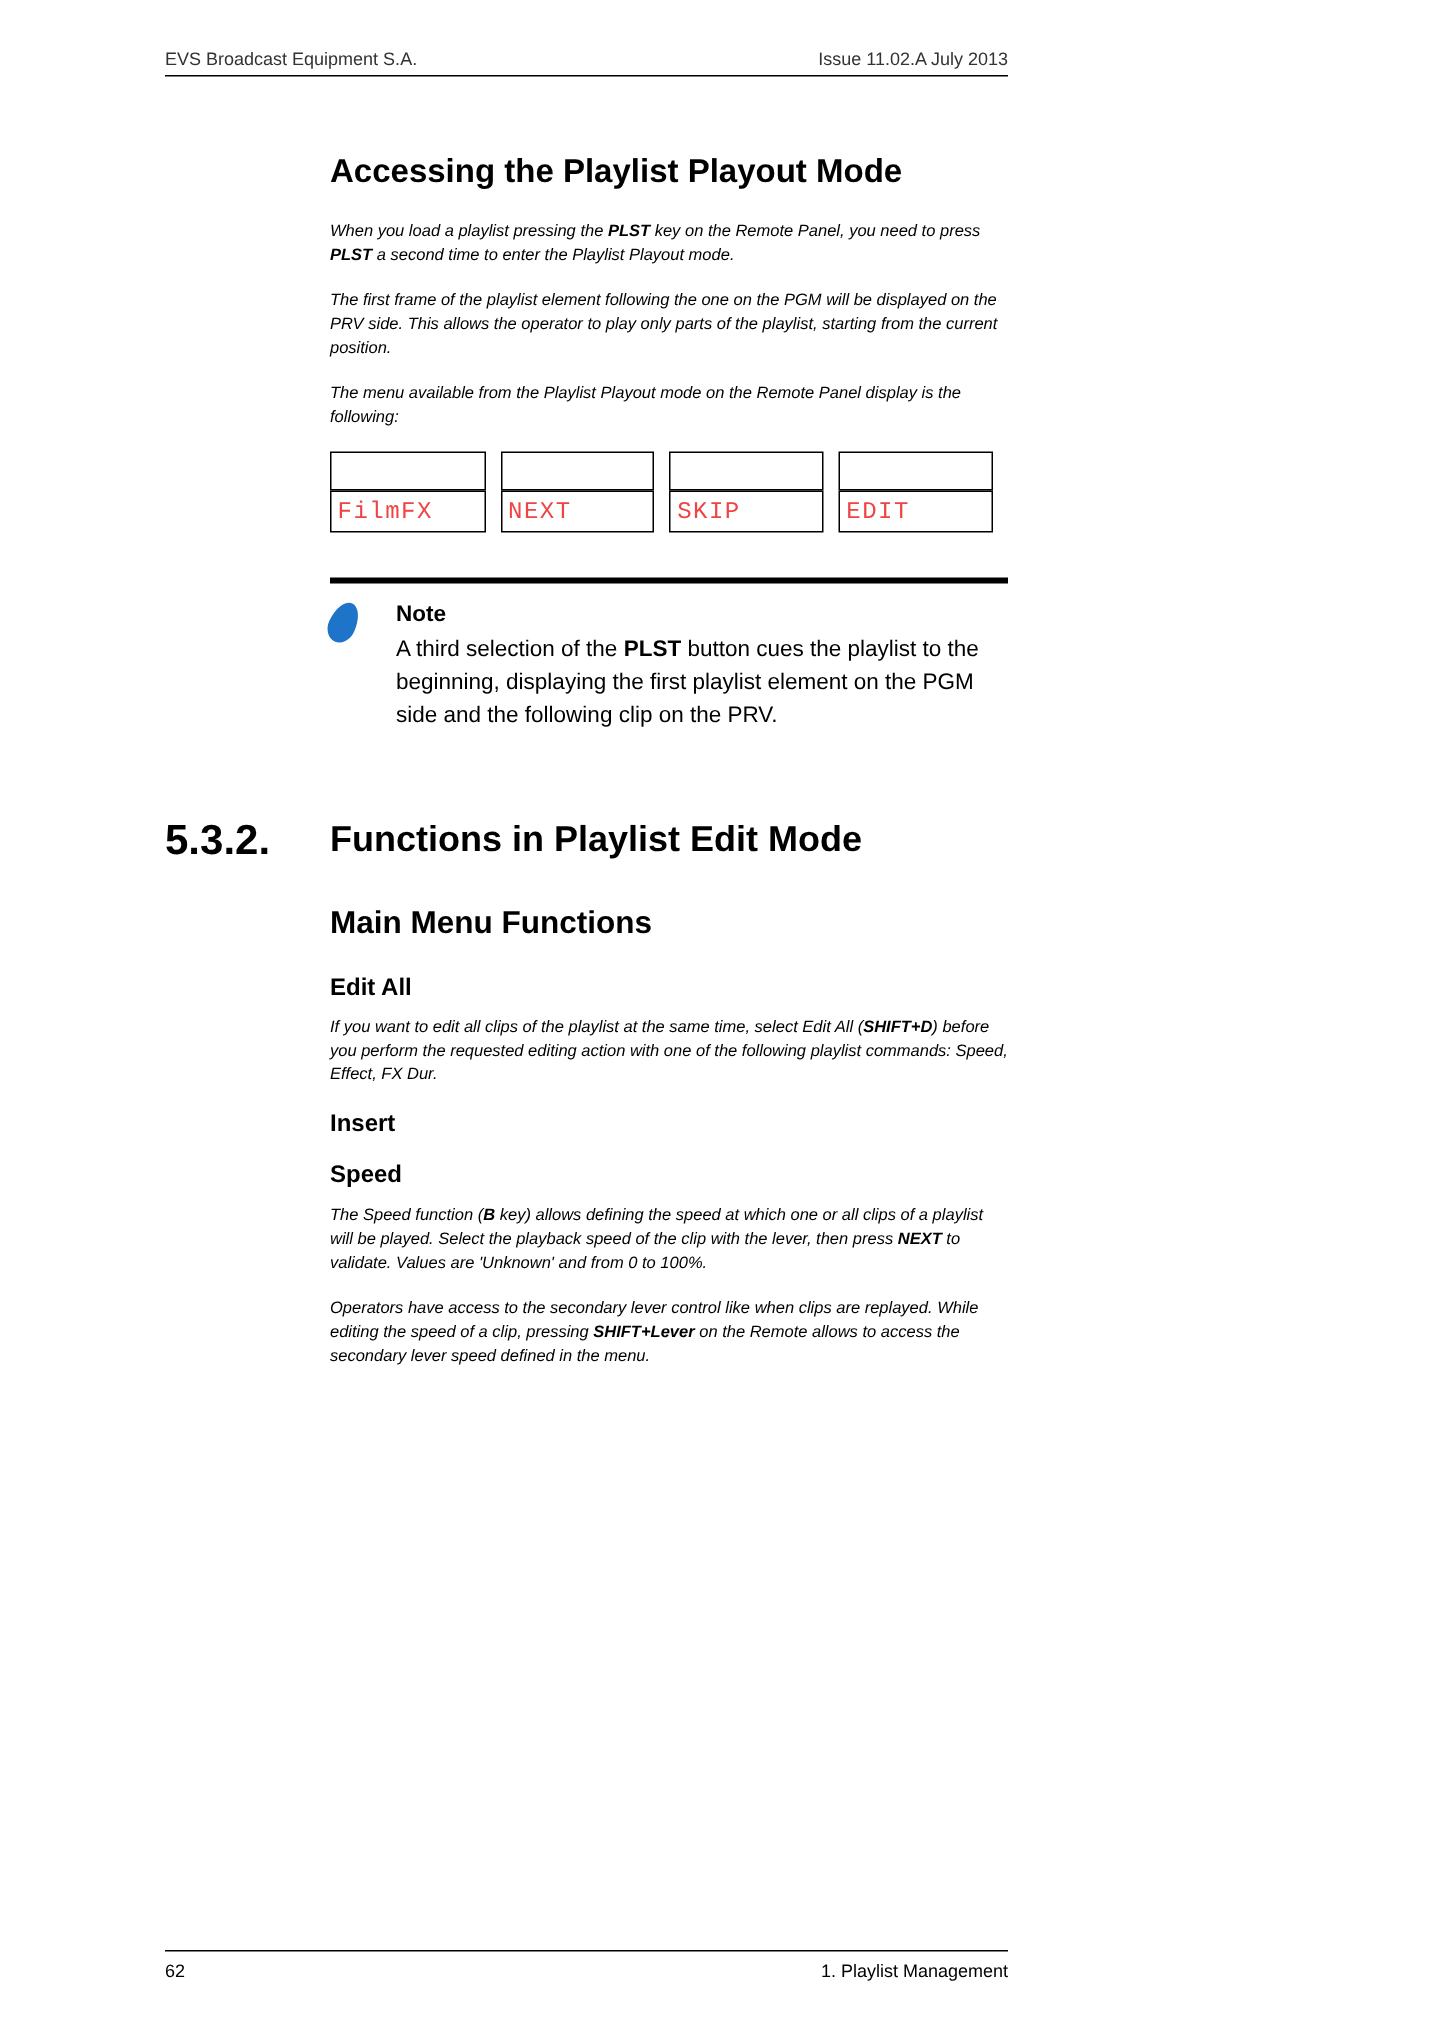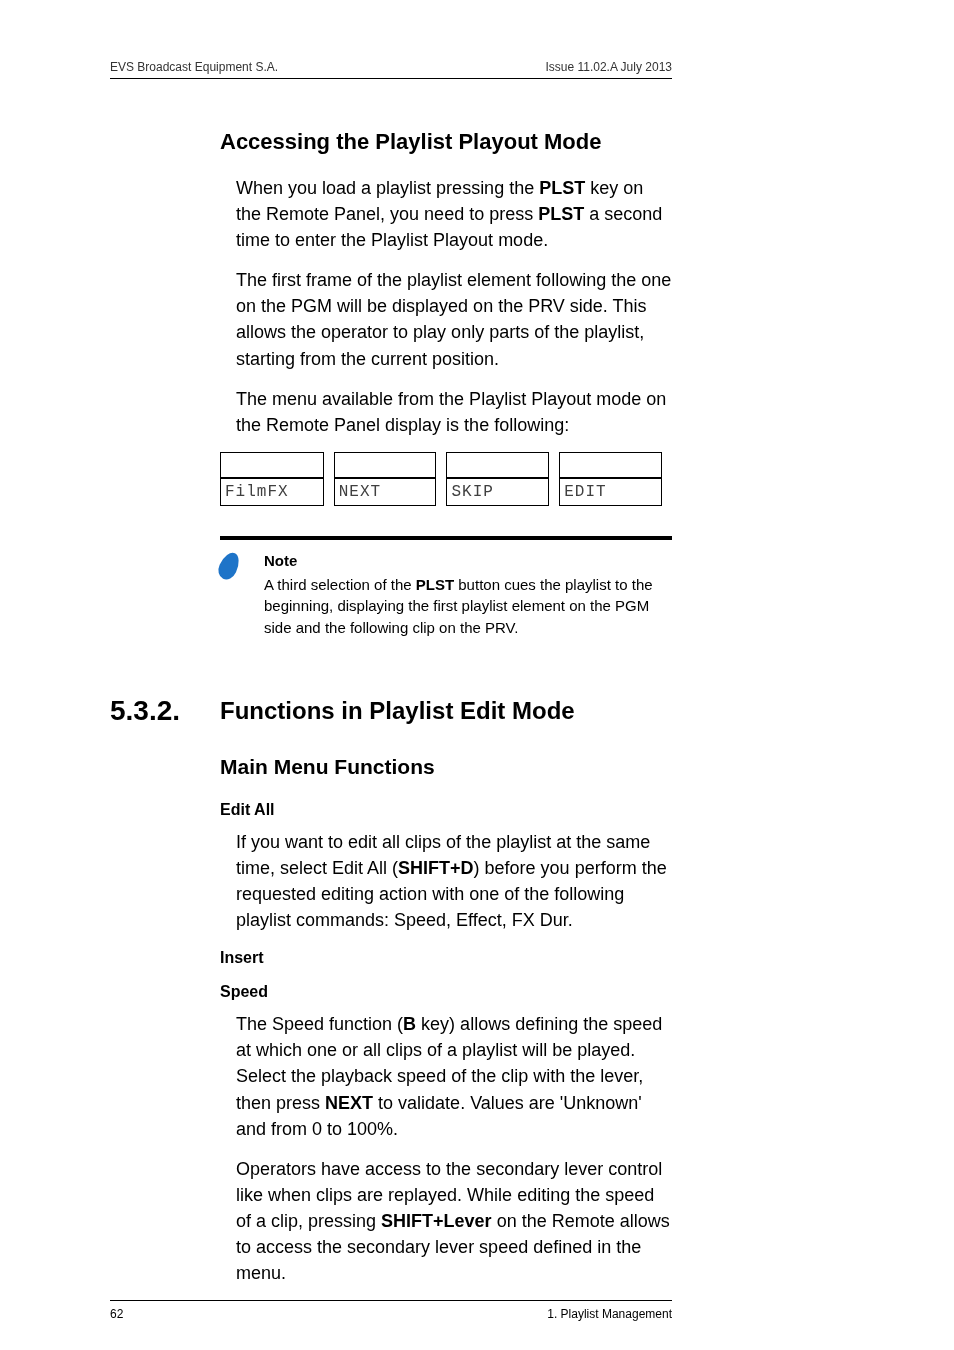--- a/index.html
+++ b/index.html
@@ -7,59 +7,60 @@
     padding: 0;
     background: #fff;
     font-family: Arial, Helvetica, sans-serif;
     color: #000;
     width: 954px;
   }
   .page {
     box-sizing: border-box;
     width: 782px;
     min-height: 1350px;
-    padding: 60px 110px 40px 110px;
+    padding: 32px 110px 40px 110px;
     position: relative;
   }
   .header {
     display: flex;
     justify-content: space-between;
     font-size: 12px;
     color: #333;
     border-bottom: 1px solid #000;
     padding-bottom: 4px;
   }
   .content {
     padding-left: 110px;
     padding-top: 50px;
   }
   h2.section-title {
     font-size: 22px;
     font-weight: bold;
     margin: 0 0 20px 0;
   }
   p.body {
-    font-size: 18px;
+    font-size: 11px;
     line-height: 1.45;
-    margin: 0 0 14px 16px;
+    margin: 0 0 14px 0;
+    font-style: italic;
   }
   .bold-inline { font-weight: bold; }
   .menu-table {
     border-collapse: separate;
     border-spacing: 10px 0;
     margin-left: -10px;
     margin-top: 6px;
     margin-bottom: 30px;
   }
   .menu-table td {
     border: 1px solid #000;
     font-family: "Courier New", Courier, monospace;
     font-size: 16px;
     letter-spacing: 1px;
-    color: #404040;
+    color: #ef4444;
     width: 95px;
     height: 22px;
     padding: 2px 4px;
     vertical-align: middle;
   }
   .menu-table tr.top td {
     height: 20px;
   }
   .note-block {
     border-top: 4px solid #000;

